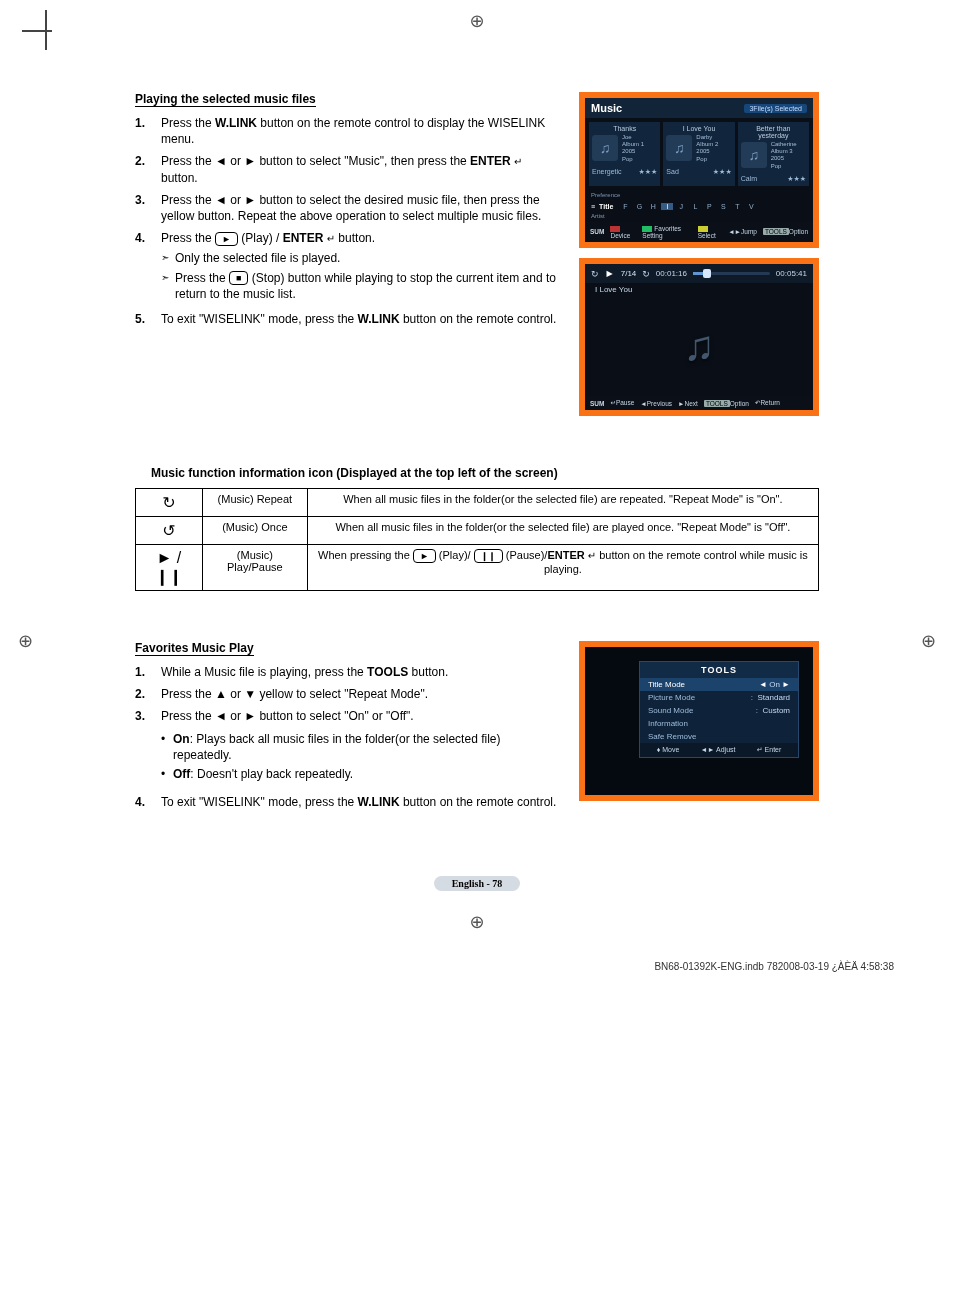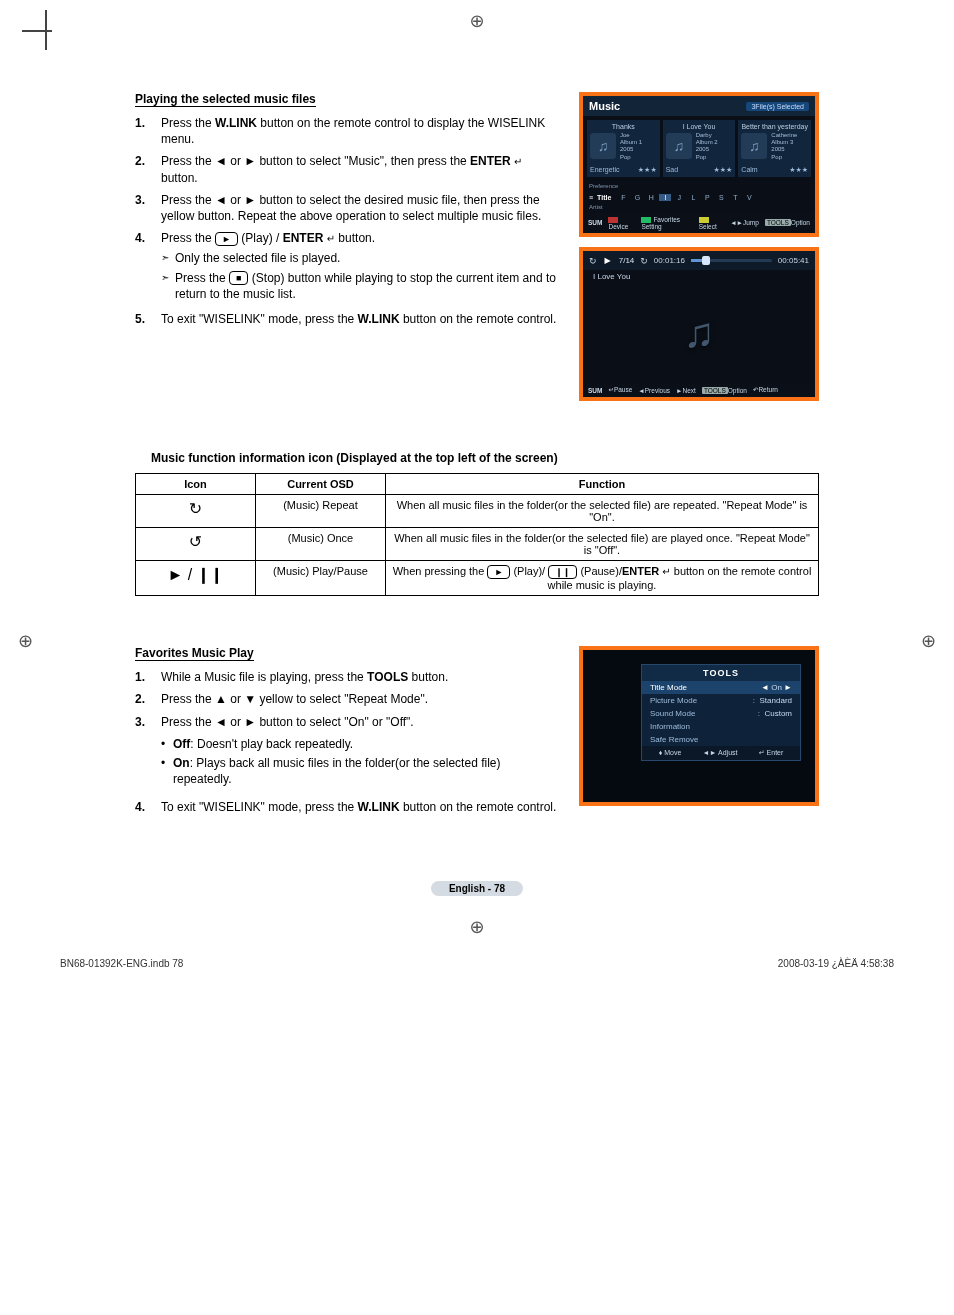--- a/index.html
+++ b/index.html
@@ -24,21 +24,21 @@
   ol li .body { flex: 1; }
   .sub { margin-left: 0; margin-top: 4px; }
   .sub div { position: relative; padding-left: 14px; margin-bottom: 3px; }
   .sub div::before { content: "➣"; position: absolute; left: 0; font-size: 10px; top: 1px; }
   .bullets { margin-top: 6px; margin-bottom: 6px; }
   .bullets div { position: relative; padding-left: 12px; margin-bottom: 3px; }
   .bullets div::before { content: "•"; position: absolute; left: 0; }
   .btn-icon { display: inline-block; border: 1px solid #000; border-radius: 4px; padding: 0 6px; font-size: 9px; line-height: 12px; vertical-align: middle; }
   .enter-icon { display:inline-block; font-size:10px; }
   
-  .shot { background: #0a0f17; color: #fff; font-size: 8px; border: 4px solid #f97316; margin-bottom: 10px; }
+  .shot { background: #0a0f17; color: #fff; font-size: 8px; border: 6px solid #f97316; margin-bottom: 10px; }
   .shot-header { display:flex; justify-content: space-between; align-items:center; background: #122438; padding: 4px 6px; font-size: 11px; font-weight: bold; }
   .pill { background:#16477a; color:#c8ddff; font-size:7px; padding:1px 5px; border-radius:2px; font-weight:normal;}
   .grid3 { display:flex; gap:3px; padding:4px; }
   .cell { flex:1; background:#11263d; padding:3px; display:flex; flex-direction:column; gap:2px; }
   .cell-title { text-align:center; font-size:7px; color:#b8cadd; }
   .cell-row { display:flex; gap:4px; align-items:center; }
   .thumb { width:26px; height:26px; background:#223b57; border-radius:3px; display:flex; align-items:center; justify-content:center; font-size:14px; color:#7fa0c4; }
   .meta { font-size:6px; line-height:1.2; color:#a4bdd9; }
   .mood { font-size:7px; color:#9dbad9; margin-top:3px; display:flex; justify-content:space-between;}
   .sortbar { padding:3px 6px; font-size:7px; display:flex; gap:2px; align-items:center;}
@@ -71,22 +71,22 @@
   .tools-shot { background:#050a10; height:160px; position:relative; }
   .tools-panel { position:absolute; top:14px; right:14px; width:160px; background:#0e2239; border:1px solid #27476c; font-size:8px; }
   .tools-hd { text-align:center; padding:3px; background:#112a45; font-weight:bold; letter-spacing:1px; font-size:9px;}
   .tools-row { display:flex; justify-content:space-between; padding:2px 8px; color:#9fbcdc;}
   .tools-row.active { background:#1b436c; color:#fff;}
   .tools-row .val { color:#c4d9f2;}
   .tools-row.active .arrows { color:#fff;}
   .tools-foot { background:#0b1828; padding:3px 6px; font-size:7px; color:#c4d5e8; display:flex; justify-content:space-around;}
   
   .page-num { text-align:center; margin-top:60px; }
-  .page-num span { display:inline-block; background:#d5dbe2; border-radius:10px; padding:2px 18px; font-size:10px; font-weight:bold; color:#000;}
-  .doc-foot { display:flex; justify-content:space-between; font-size:10px; color:#333; margin-top:20px; padding:0 5px;}
+  .page-num span { display:inline-block; background:#d5dbe2; border-radius:10px; padding:2px 18px; font-size:10px; font-weight:bold; color:#000;font-family:Liberation Serif, serif;}
+  .doc-foot { display:flex; justify-content:flex-end; font-size:10px; color:#333; margin-top:28px; padding:0 5px;}
   .check { display:inline-block; font-size:11px; vertical-align:middle;}
 </style>
 </head>
 <body>
 
 <div class="page">
   <div class="crop-top"></div>
   <div class="crop-top2"></div>
   <div class="reg-mark top">⊕</div>
   <div class="side-reg left">⊕</div>
@@ -228,25 +228,20 @@
             <span><span style="background:#9aa;color:#000;padding:0 2px;border-radius:1px;">TOOLS</span><span>Option</span></span>
             <span>↶<span>Return</span></span>
           </div>
         </div>
       </div>
     </div>
 
     <div class="subheading">Music function information icon (Displayed at the top left of the screen)</div>
     <table class="icons">
       <tbody>
-          <tr>
-        <th style="width:120px;">Icon</th>
-        <th style="width:130px;">Current OSD</th>
-        <th>Function</th>
-      </tr>
       <tr>
         <td class="icon-cell">↻</td>
         <td>(Music) Repeat</td>
         <td>When all music files in the folder(or the selected file) are repeated. "Repeat Mode" is "On".</td>
       </tr>
       <tr>
         <td class="icon-cell">↺</td>
         <td>(Music) Once</td>
         <td>When all music files in the folder(or the selected file) are played once. "Repeat Mode" is "Off".</td>
       </tr>
@@ -268,22 +263,22 @@
           </li>
           <li>
             <span class="num">2.</span>
             <span class="body">Press the ▲ or ▼ yellow to select "Repeat Mode".</span>
           </li>
           <li>
             <span class="num">3.</span>
             <span class="body">
               <span>Press the ◄ or ► button to select "On" or "Off".</span>
               <div class="bullets">
+                <div><b>On</b><span>: Plays back all music files in the folder(or the selected file) repeatedly.</span></div>
                 <div><b>Off</b><span>: Doesn't play back repeatedly.</span></div>
-                <div><b>On</b><span>: Plays back all music files in the folder(or the selected file) repeatedly.</span></div>
               </div>
             </span>
           </li>
           <li>
             <span class="num">4.</span>
             <span class="body"><span>To exit "WISELINK" mode, press the </span><b>W.LINK</b><span> button on the remote control.</span></span>
           </li>
         </ol>
       </div>
       <div class="right-col">

